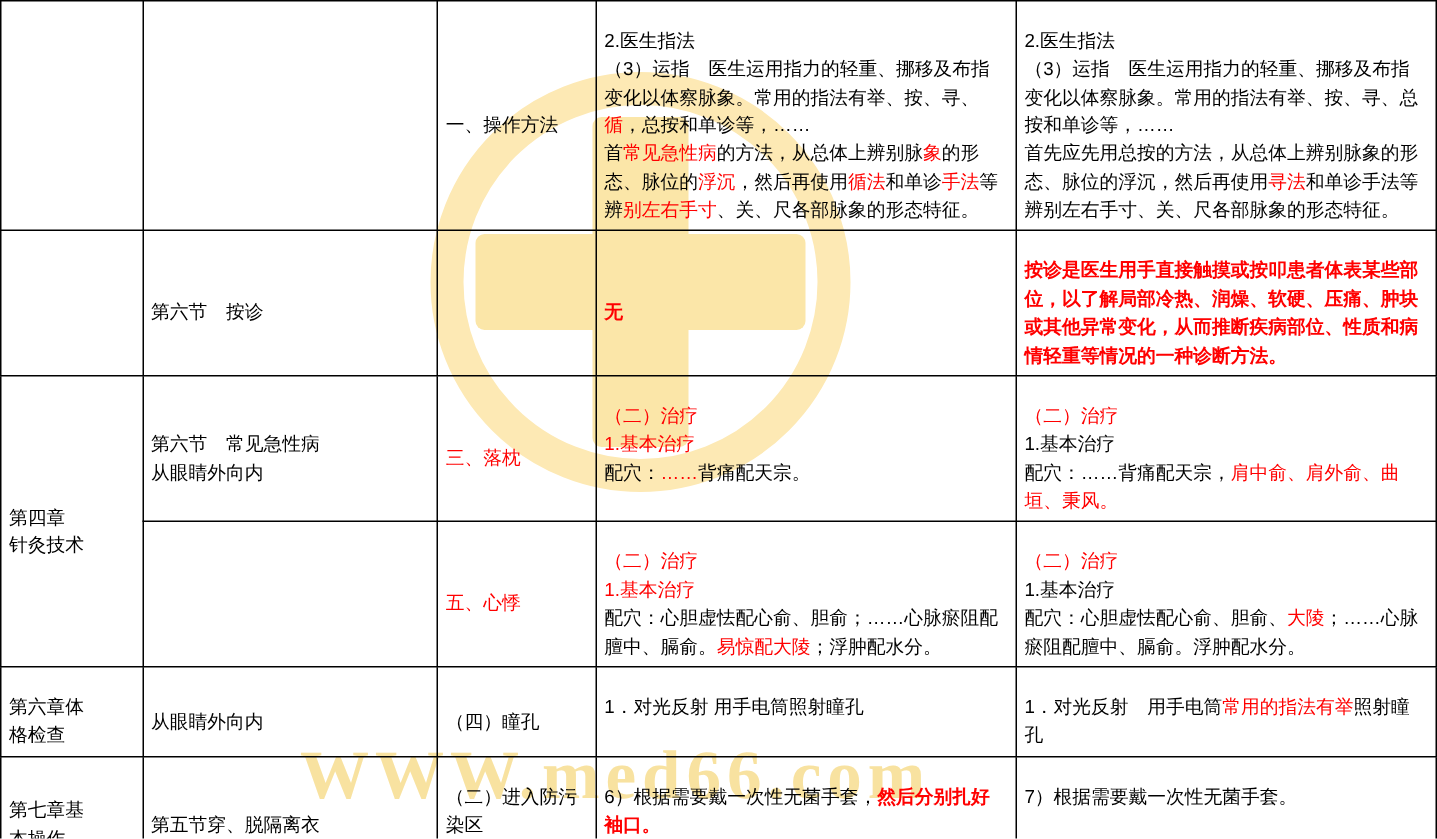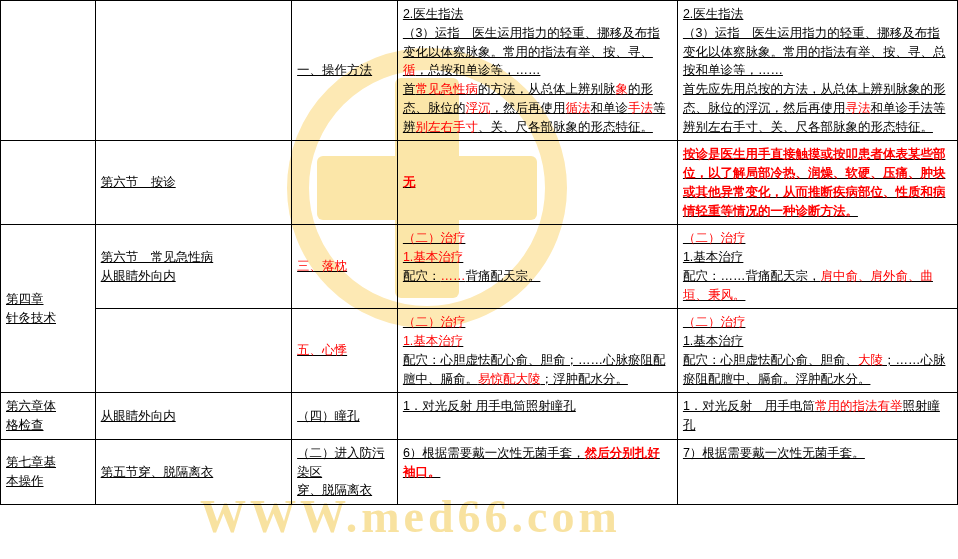--- a/index.html
+++ b/index.html
@@ -43,26 +43,25 @@
   table{
     position:relative;z-index:2;
     border-collapse:collapse;
     width:958px;
     background:transparent;
     table-layout:fixed;
   }
   td{
     border:1px solid #000;
     vertical-align:top;
-    padding:4px 5px 4px 5px;
+    padding:17px 5px 4px 5px;
     font-size:12.5px;
     line-height:1.5;
     color:#000;
     word-break:break-all;
-    text-decoration:underline;
   }
   td.mid{vertical-align:middle;}
   .c-chap{width:94px;text-align:center;}
   .c-sec{width:195px;text-align:center;}
   .c-item{width:105px;text-align:center;}
   .c-body{width:278px;}
   .red{color:#ff0000;}
   .bold{font-weight:bold;}
   .p{margin:0;}
 </style>

